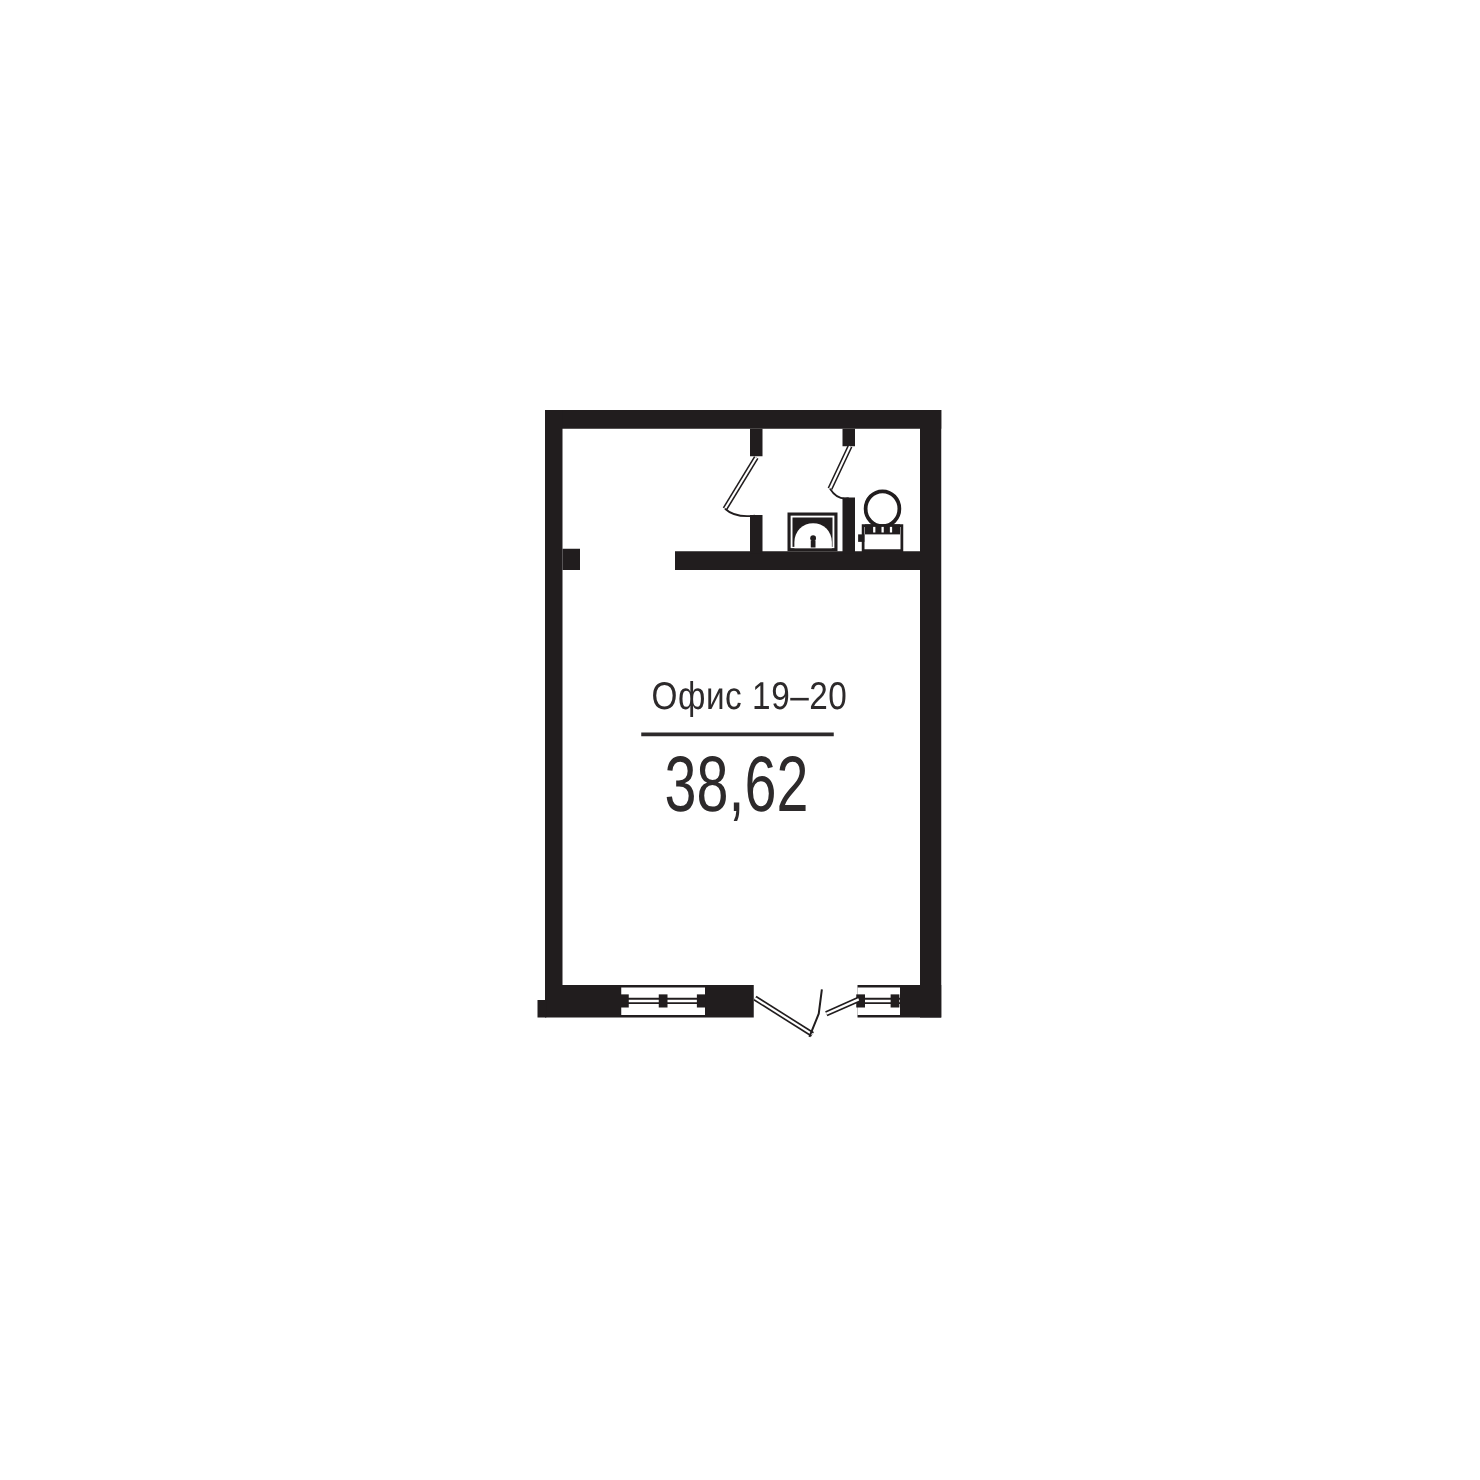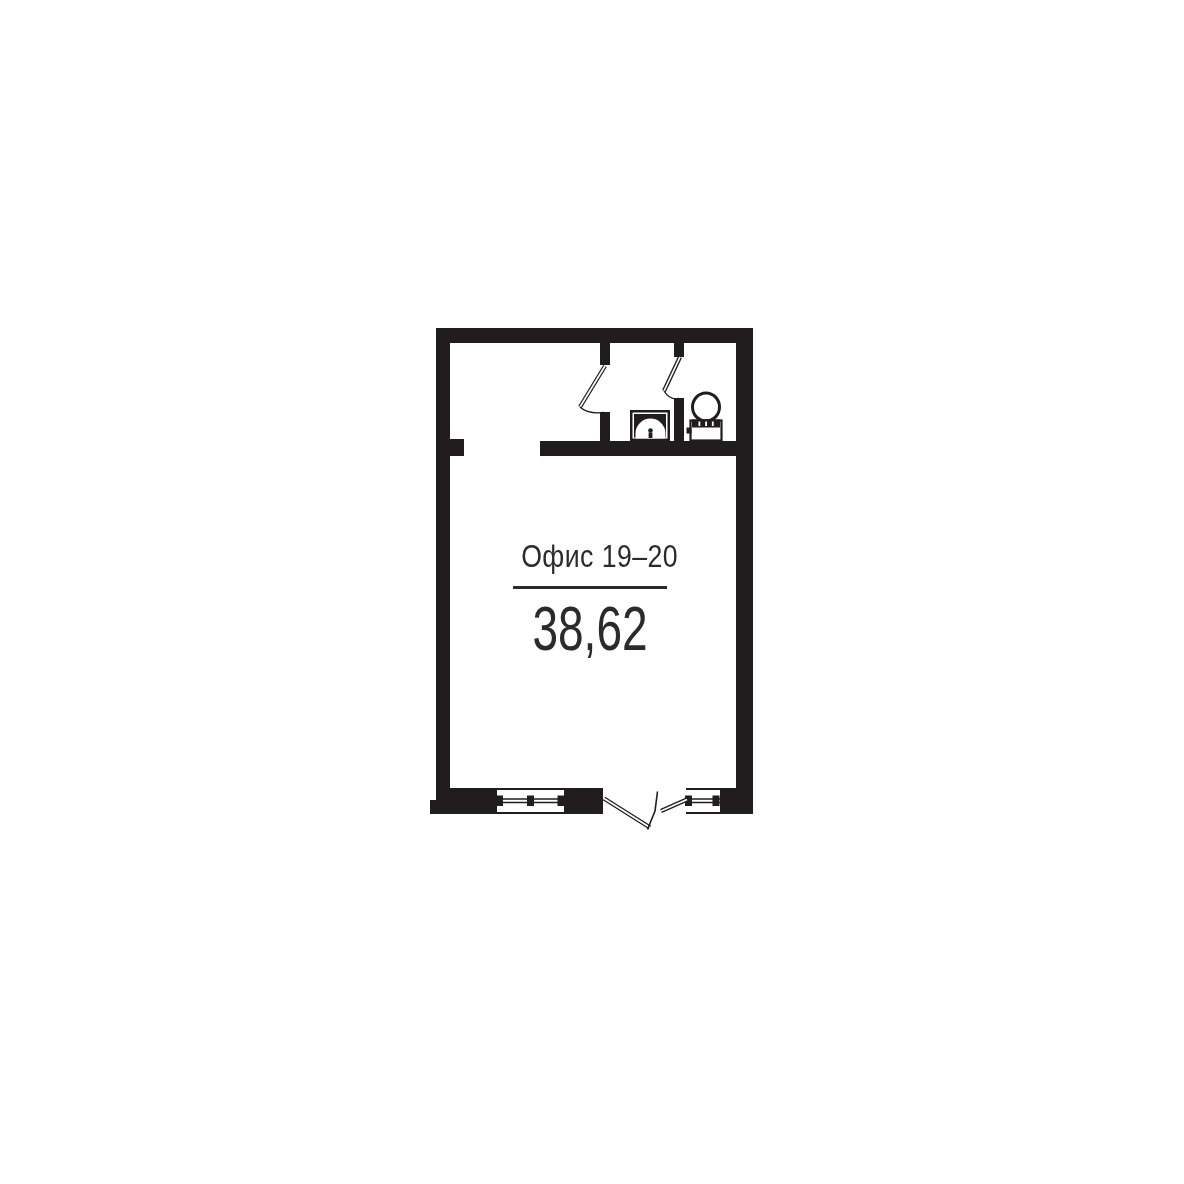--- a/index.html
+++ b/index.html
@@ -18,21 +18,21 @@
   .plan-svg{position:absolute;left:0;top:0;width:1184px;height:1184px;}
   
   .ink-f{fill:var(--ink);}
   .white-f{fill:#ffffff;}
   .ink-s{stroke:var(--ink);fill:none;}
   .white-s{stroke:#ffffff;fill:none;}
 
   .label-block{
     position:absolute;
     left:510px;top:540px;width:160px;
-    text-align:center;
+    text-align:left;
     color:var(--text);
   }
   .office-label{
     font-size:31px;
     line-height:34px;
     white-space:nowrap;
     letter-spacing:0.5px;
     transform:scaleX(0.86);
     transform-origin:50% 50%;
   }

